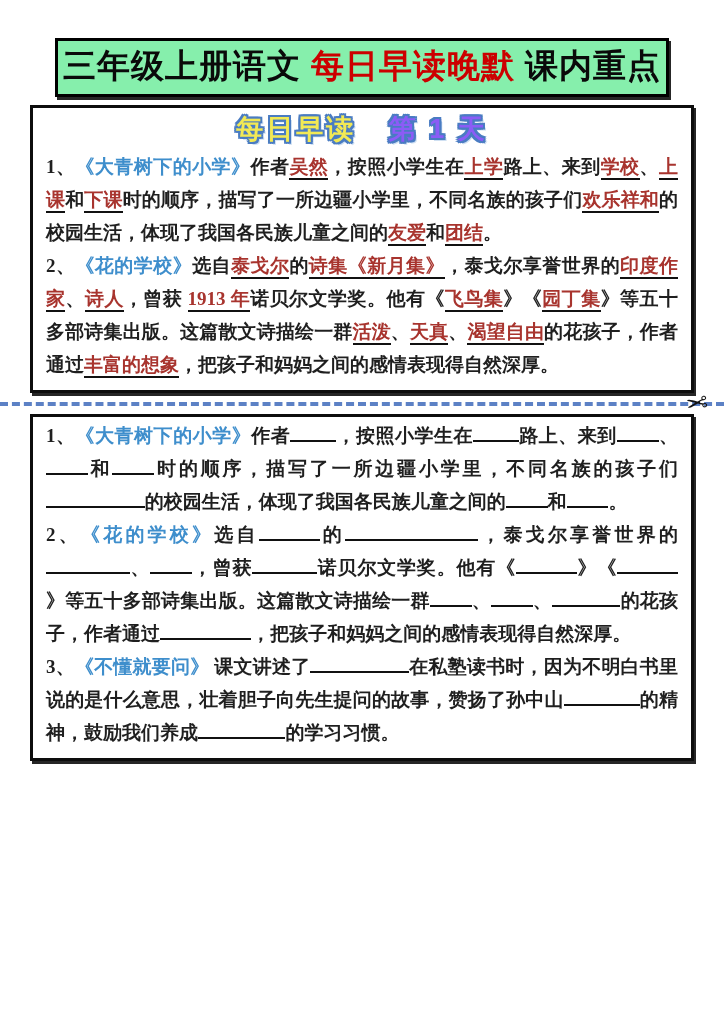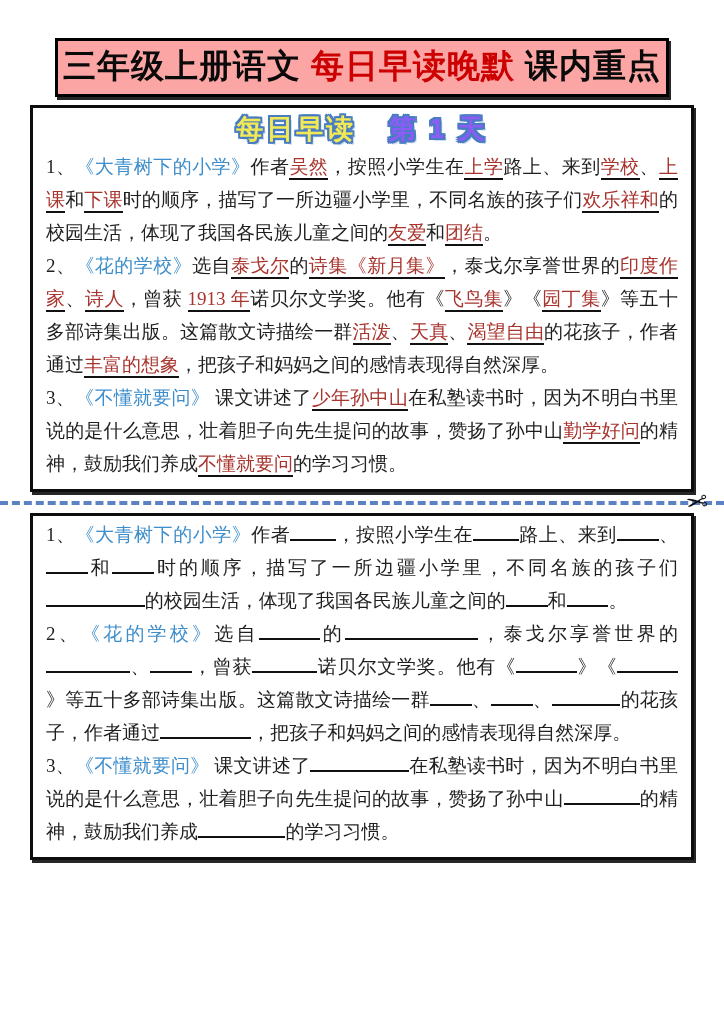--- a/index.html
+++ b/index.html
@@ -9,21 +9,21 @@
     font-family: "Liberation Serif", serif;
     position: relative;
     overflow: hidden;
   }
   .page { padding-top: 38px; }
 
   
   .title-bar {
     width: 608px;
     margin: 0 auto;
-    background: #fca5a5;
+    background: #86efac;
     border: 3px solid #000;
     box-shadow: 2px 3px 0 rgba(0,0,0,0.85);
     text-align: center;
     padding: 3px 0 5px;
     font-size: 33px;
     font-weight: bold;
     letter-spacing: 1px;
     white-space: nowrap;
   }
   .title-bar .t-black { color: #0a0a0a; }
@@ -57,20 +57,21 @@
   .bubble-yellow { color: #f2e954; margin-top: 16px; }
   .bubble-white  { color: #8b5cf6; margin-left: 22px; }
 
   
   .para {
     margin: 0;
     font-size: 19px;
     line-height: 33px;
     color: #1f1f1f;
     text-align: justify;
+    font-weight: bold;
   }
   .seg-n { color: #1f1f1f; }
   .seg-b { color: #3e8ecc; }
   .seg-r {
     color: #a8342e;
     border-bottom: 2px solid #111;
     padding-bottom: 1px;
   }
   .seg-u {
     display: inline-block;
@@ -106,21 +107,20 @@
     <span class="t-black">三年级上册语文</span><span class="t-red">每日早读晚默</span><span class="t-black">课内重点</span>
   </header>
 
   <section class="panel">
     <div class="panel-header">
       <span class="bubble bubble-yellow">每日早读</span>
       <span class="bubble bubble-white">第 1 天</span>
     </div>
     <p class="para"><span class="seg-n">1、</span><span class="seg-b">《大青树下的小学》</span><span class="seg-n">作者</span><span class="seg-r">吴然</span><span class="seg-n">，按照小学生在</span><span class="seg-r">上学</span><span class="seg-n">路上、来到</span><span class="seg-r">学校</span><span class="seg-n">、</span><span class="seg-r">上课</span><span class="seg-n">和</span><span class="seg-r">下课</span><span class="seg-n">时的顺序，描写了一所边疆小学里，不同名族的孩子们</span><span class="seg-r">欢乐祥和</span><span class="seg-n">的校园生活，体现了我国各民族儿童之间的</span><span class="seg-r">友爱</span><span class="seg-n">和</span><span class="seg-r">团结</span><span class="seg-n">。</span></p>
     <p class="para"><span class="seg-n">2、</span><span class="seg-b">《花的学校》</span><span class="seg-n">选自</span><span class="seg-r">泰戈尔</span><span class="seg-n">的</span><span class="seg-r">诗集《新月集》</span><span class="seg-n">，泰戈尔享誉世界的</span><span class="seg-r">印度作家</span><span class="seg-n">、</span><span class="seg-r">诗人</span><span class="seg-n">，曾获 </span><span class="seg-r">1913 年</span><span class="seg-n">诺贝尔文学奖。他有《</span><span class="seg-r">飞鸟集</span><span class="seg-n">》《</span><span class="seg-r">园丁集</span><span class="seg-n">》等五十多部诗集出版。这篇散文诗描绘一群</span><span class="seg-r">活泼</span><span class="seg-n">、</span><span class="seg-r">天真</span><span class="seg-n">、</span><span class="seg-r">渴望自由</span><span class="seg-n">的花孩子，作者通过</span><span class="seg-r">丰富的想象</span><span class="seg-n">，把孩子和妈妈之间的感情表现得自然深厚。</span></p>
-    <p class="para"><span class="seg-n">3、</span><span class="seg-b">《不懂就要问》</span><span class="seg-n"> 课文讲述了</span><span class="seg-r">少年孙中山</span><span class="seg-n">在私塾读书时，因为不明白书里说的是什么意思，壮着胆子向先生提问的故事，赞扬了孙中山</span><span class="seg-r">勤学好问</span><span class="seg-n">的精神，鼓励我们养成</span><span class="seg-r">不懂就要问</span><span class="seg-n">的学习习惯。</span></p>
   </section>
 
   <div class="divider">
     <span class="scissors">✂</span>
   </div>
 
   <section class="panel">
     <p class="para"><span class="seg-n">1、</span><span class="seg-b">《大青树下的小学》</span><span class="seg-n">作者</span><span class="seg-u" style="width: 2.4em;"></span><span class="seg-n">，按照小学生在</span><span class="seg-u" style="width: 2.4em;"></span><span class="seg-n">路上、来到</span><span class="seg-u" style="width: 2.2em;"></span><span class="seg-n">、</span><span class="seg-u" style="width: 2.2em;"></span><span class="seg-n">和</span><span class="seg-u" style="width: 2.2em;"></span><span class="seg-n">时的顺序，描写了一所边疆小学里，不同名族的孩子们</span><span class="seg-u" style="width: 5.2em;"></span><span class="seg-n">的校园生活，体现了我国各民族儿童之间的</span><span class="seg-u" style="width: 2.2em;"></span><span class="seg-n">和</span><span class="seg-u" style="width: 2.2em;"></span><span class="seg-n">。</span></p>
     <p class="para"><span class="seg-n">2、</span><span class="seg-b">《花的学校》</span><span class="seg-n">选自</span><span class="seg-u" style="width: 3.2em;"></span><span class="seg-n">的</span><span class="seg-u" style="width: 7em;"></span><span class="seg-n">，泰戈尔享誉世界的</span><span class="seg-u" style="width: 4.4em;"></span><span class="seg-n">、</span><span class="seg-u" style="width: 2.2em;"></span><span class="seg-n">，曾获</span><span class="seg-u" style="width: 3.4em;"></span><span class="seg-n">诺贝尔文学奖。他有《</span><span class="seg-u" style="width: 3.2em;"></span><span class="seg-n">》《</span><span class="seg-u" style="width: 3.2em;"></span><span class="seg-n">》等五十多部诗集出版。这篇散文诗描绘一群</span><span class="seg-u" style="width: 2.2em;"></span><span class="seg-n">、</span><span class="seg-u" style="width: 2.2em;"></span><span class="seg-n">、</span><span class="seg-u" style="width: 3.6em;"></span><span class="seg-n">的花孩子，作者通过</span><span class="seg-u" style="width: 4.8em;"></span><span class="seg-n">，把孩子和妈妈之间的感情表现得自然深厚。</span></p>
     <p class="para"><span class="seg-n">3、</span><span class="seg-b">《不懂就要问》</span><span class="seg-n"> 课文讲述了</span><span class="seg-u" style="width: 5.2em;"></span><span class="seg-n">在私塾读书时，因为不明白书里说的是什么意思，壮着胆子向先生提问的故事，赞扬了孙中山</span><span class="seg-u" style="width: 4em;"></span><span class="seg-n">的精神，鼓励我们养成</span><span class="seg-u" style="width: 4.6em;"></span><span class="seg-n">的学习习惯。</span></p>

